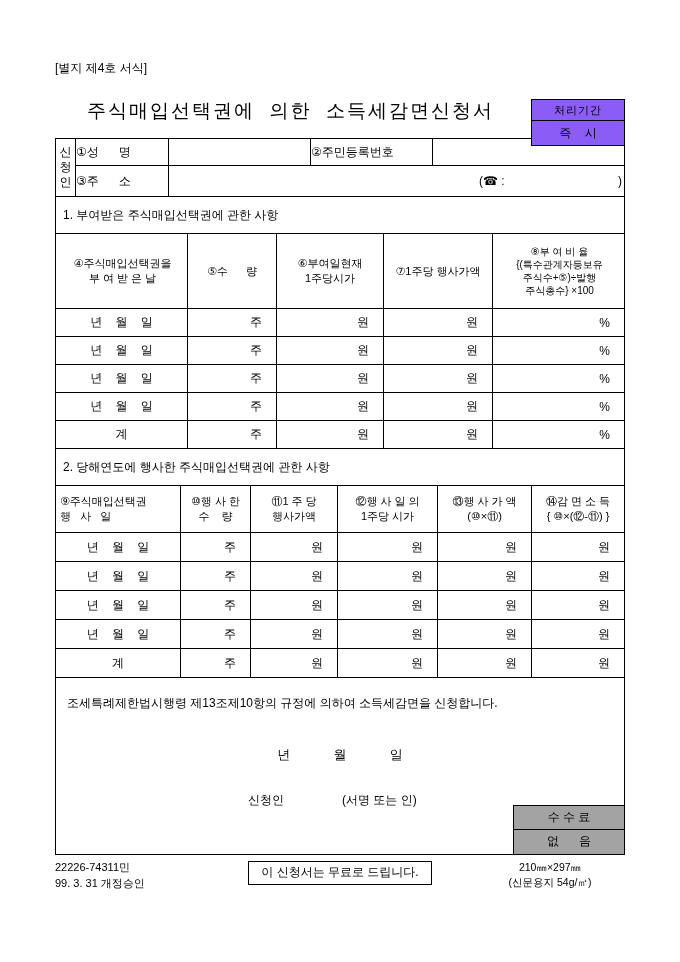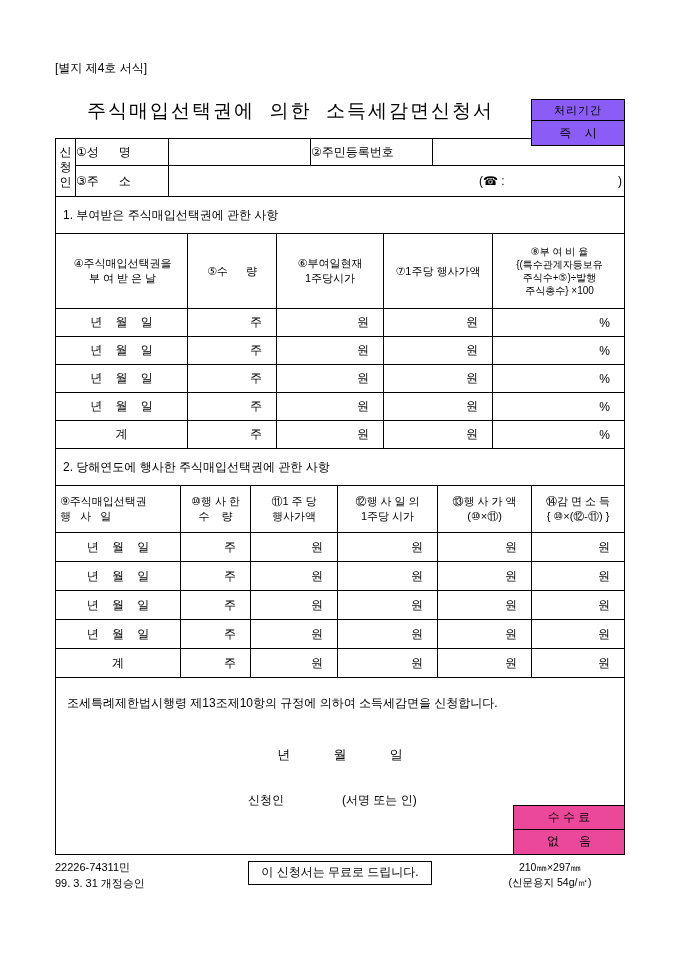--- a/index.html
+++ b/index.html
@@ -36,21 +36,21 @@
   th.small{font-size:10px;line-height:1.3;}
   th.leftish{text-align:left;padding-left:4px;}
   td.date{text-align:center;white-space:pre;}
   td.unit{text-align:right;padding-right:14px;white-space:pre;}
 
   .declaration{position:relative;border-left:1px solid #000;border-right:1px solid #000;border-bottom:1px solid #000;height:176px;font-size:12px;background:#fff;}
   .statement{padding:17px 10px 0 11px;white-space:pre-wrap;}
   .date-line{text-align:center;margin-top:34px;white-space:pre;font-size:13px;}
   .sig-row{margin-top:28px;padding-left:192px;display:flex;gap:58px;white-space:pre;text-align:center;}
   .recipient{margin-top:7px;padding-left:205px;white-space:pre;}
-  .fee-box{position:absolute;right:-1px;bottom:-1px;width:110px;border:1px solid #000;text-align:center;background:#ec4899;}
+  .fee-box{position:absolute;right:-1px;bottom:-1px;width:110px;border:1px solid #000;text-align:center;background:#a3a3a3;}
   .fee-label{border-bottom:1px solid #000;padding:3px 0;white-space:pre;font-size:12px;}
   .fee-value{padding:3px 0 4px;white-space:pre;font-size:12px;}
 
   .footer{margin-top:5px;display:flex;align-items:flex-start;}
   .footer-left{width:150px;font-size:11px;line-height:1.45;}
   .footer-center{flex:1;text-align:center;}
   .notice-box{display:inline-block;border:1px solid #000;padding:2px 12px 3px;font-size:12px;margin-top:1px;}
   .footer-right{width:150px;text-align:center;font-size:10.5px;line-height:1.45;}
 </style>
 </head>

